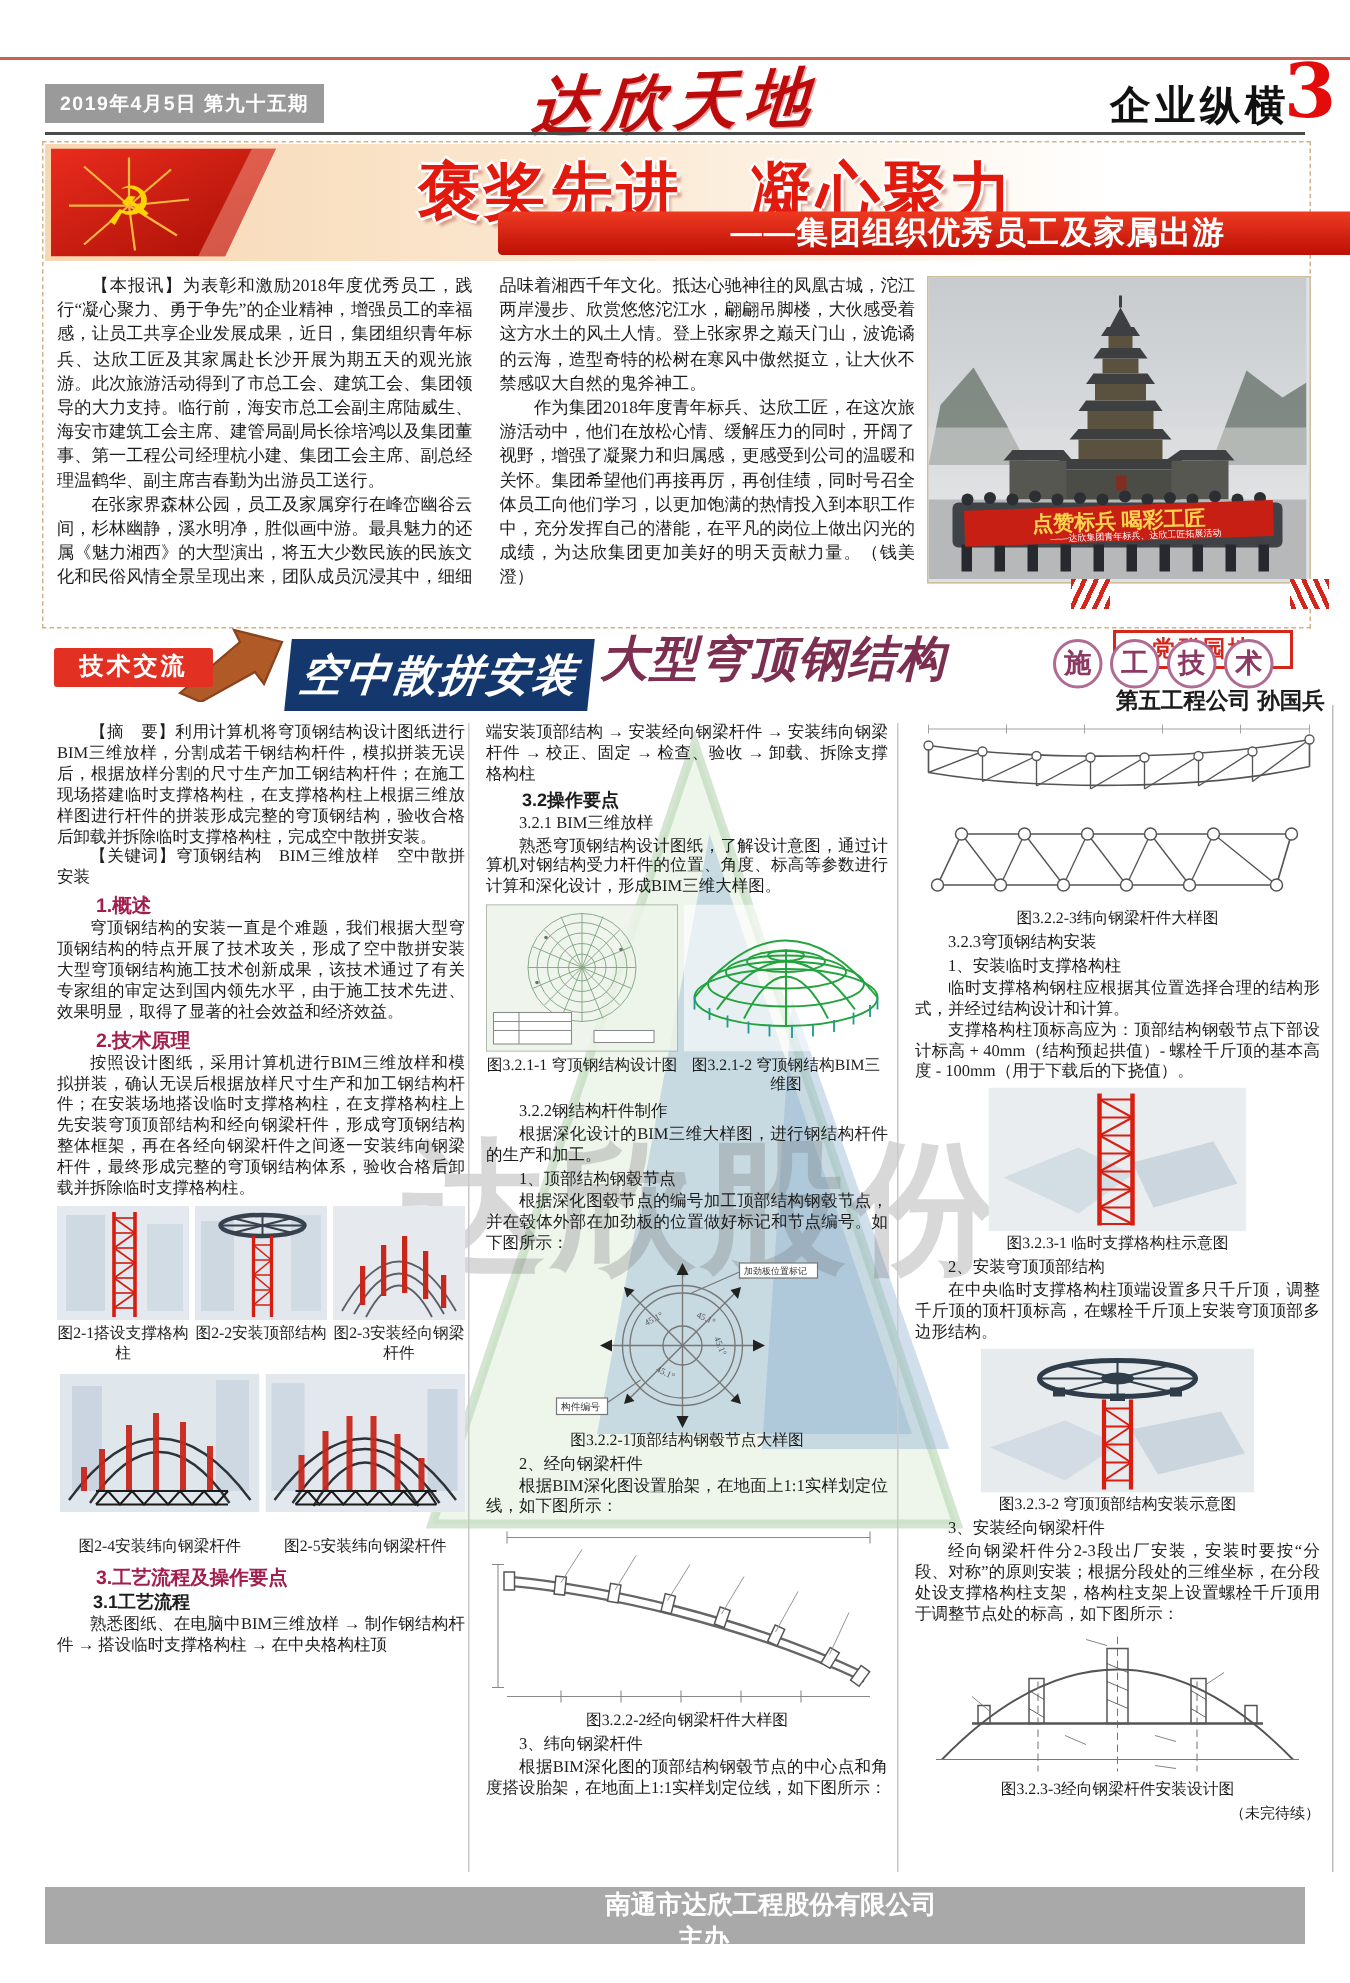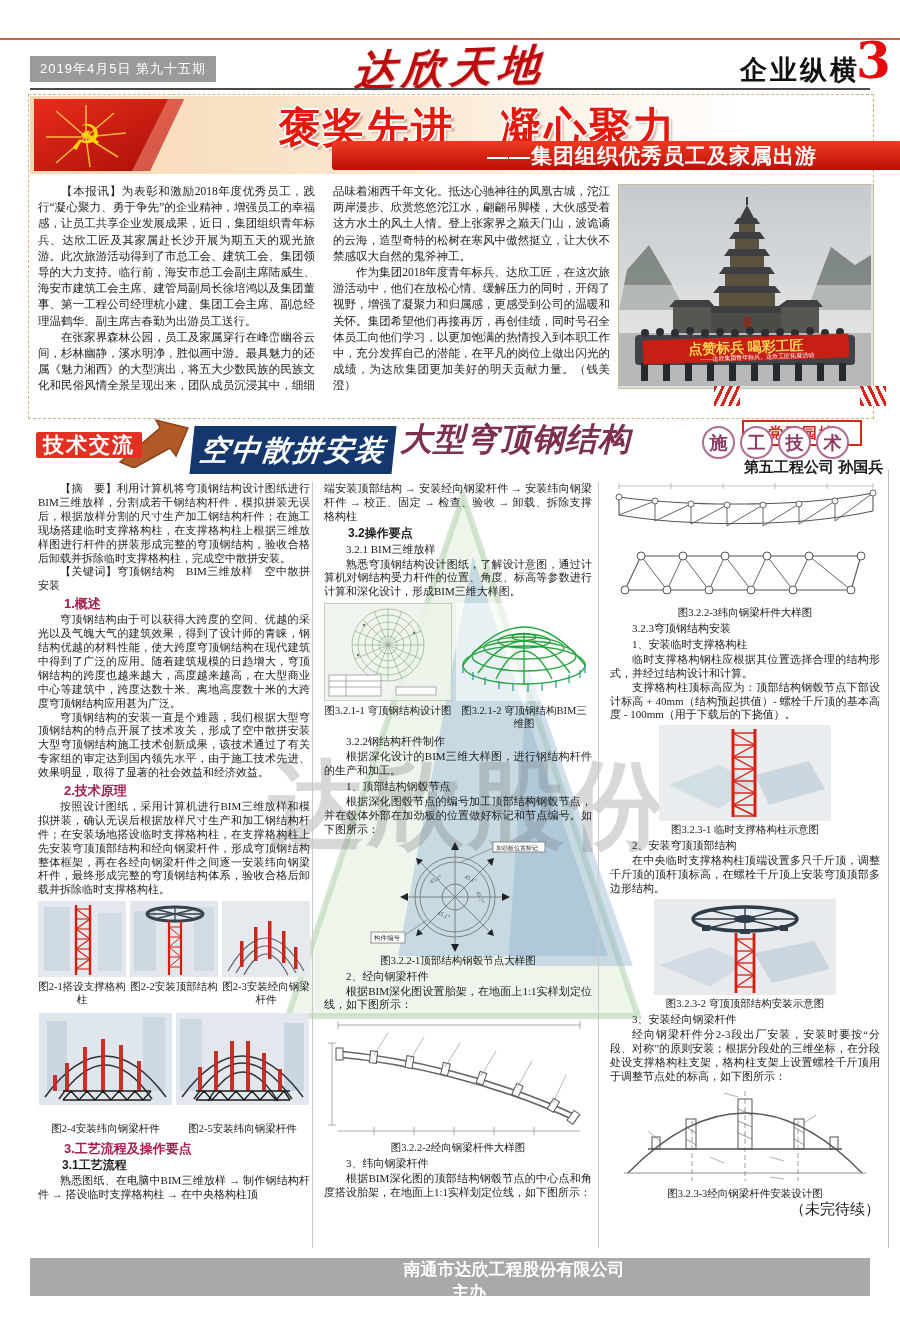--- a/index.html
+++ b/index.html
@@ -6,21 +6,21 @@
   .page{position:relative;width:900px;height:1322px;background:#fff;overflow:hidden;
         font-family:"Liberation Serif",serif;color:#1c1c1c;}
   .abs{position:absolute;}
   
   .wm{position:absolute;z-index:0;pointer-events:none;}
   .wm-chars{left:268px;top:742px;font-size:96px;font-weight:bold;letter-spacing:4px;
             color:rgba(105,105,105,.26);font-family:"DejaVu Serif",serif;white-space:nowrap;z-index:1;}
   
   .top-line{left:0;top:38px;width:900px;height:2px;background:#c3372a;opacity:.8;}
   .date-box{left:30px;top:56px;background:#9a9a9a;color:#fff;font-size:13px;padding:4px 10px;
-            font-family:"Liberation Sans",sans-serif;letter-spacing:1px;}
+            font-family:"Liberation Sans",sans-serif;letter-spacing:1px;font-weight:bold;}
   .masthead{left:50%;transform:translateX(-50%) rotate(-2deg) skewX(-6deg);top:40px;font-size:42px;
             color:#bd0b0b;font-weight:bold;font-style:italic;font-family:"DejaVu Serif",serif;
             letter-spacing:6px;text-shadow:1px 1px 0 rgba(160,0,0,.35);}
   .section-name{left:740px;top:52px;font-size:27px;font-weight:bold;letter-spacing:3px;
                 font-family:"DejaVu Serif",serif;color:#111;}
   .page-num{left:856px;top:36px;font-size:50px;line-height:1;color:#e40b0b;font-weight:bold;
             font-family:"DejaVu Serif",serif;}
   .header-rule{left:30px;top:88px;width:840px;height:2px;background:#4a4a4a;}
   
   .a1-box{left:28px;top:94px;width:844px;height:323px;border:1px dashed #d0b488;background:#fff;}
@@ -38,42 +38,42 @@
            font-size:11.5px;line-height:16.2px;text-align:justify;z-index:2;}
   .a1-text p{margin:0;text-indent:2em;}
   .photo{left:618px;top:184px;width:254px;height:203px;border:1px solid #cdbd9c;background:#dfe2e4;}
   .pg-badge{left:742px;top:384px;width:116px;height:22px;border:2px solid #d5261b;background:#fff;
             color:#d5261b;font-size:15px;font-weight:bold;text-align:center;line-height:22px;
             letter-spacing:2px;font-family:"Liberation Sans",sans-serif;margin-top:36px;}
   .pg-stripe{top:386px;width:26px;height:20px;background:repeating-linear-gradient(115deg,#d5261b 0 3px,#fff 3px 7px);}
   .pg-s-l{left:714px;}  .pg-s-r{left:860px;transform:scaleX(-1);}
   
   .tech-arrow{left:116px;top:418px;z-index:2;}
-  .tech-badge{left:36px;top:432px;width:106px;height:26px;background:#e23122;color:#fff;font-size:21px;
+  .tech-badge{left:36px;top:432px;width:106px;height:26px;background:#e23122;color:#fff;font-size:16px;
               font-weight:bold;text-align:center;line-height:26px;font-family:"Liberation Sans",sans-serif;
               letter-spacing:2px;border-radius:2px;z-index:3;}
   .tech-titlebox{left:192px;top:426px;width:202px;height:48px;background:#14386e;transform:skewX(-6deg);
                  color:#fff;font-size:29px;font-weight:bold;font-style:italic;text-align:center;
                  line-height:48px;font-family:"DejaVu Serif",serif;letter-spacing:2px;z-index:2;}
   .tech-main{left:400px;top:418px;font-size:32px;font-weight:bold;font-style:italic;color:#7c2f50;
              font-family:"DejaVu Serif",serif;letter-spacing:1px;z-index:2;white-space:nowrap;}
   .tech-circles{left:702px;top:426px;display:flex;gap:5px;z-index:2;}
   .tech-circles span{width:29px;height:29px;border:2px solid #b06a93;border-radius:50%;background:#fff;
                      color:#8c3a63;font-size:18px;font-weight:bold;line-height:29px;text-align:center;
                      font-family:"DejaVu Serif",serif;}
   .tech-author{left:744px;top:458px;font-size:15px;font-weight:bold;font-family:"Liberation Sans",sans-serif;z-index:2;}
   
   .tcol{position:absolute;top:482px;width:272px;font-size:11px;line-height:13.9px;text-align:justify;z-index:2;}
   .tcol p{margin:0;text-indent:2em;}
   .tcol .noind{text-indent:0;}
   .mh{color:#a21e4d;font-weight:bold;font-size:13px;font-family:"Liberation Sans",sans-serif;
       text-indent:2em;margin:4px 0 2px;}
   .sh{font-weight:bold;font-size:12px;font-family:"Liberation Sans",sans-serif;text-indent:2em;margin:3px 0 1px;}
   .ssh{text-indent:2em;margin:2px 0 1px;}
-  .figrow{display:flex;gap:4px;margin-top:4px;justify-content:center;}
+  .figrow{display:flex;gap:4px;margin-top:4px;justify-content:flex-end;}
   .figcap{text-align:center;font-size:10.5px;line-height:13px;margin:2px 0 3px;text-indent:0;}
   .fig{display:block;margin:3px auto 0;}
   .col-rule{position:absolute;top:482px;height:766px;width:1px;background:#c9c9c9;z-index:1;}
   .right-rule{position:absolute;left:888px;top:470px;height:778px;width:1px;background:#bdbdbd;z-index:1;}
   
   .footer{left:30px;top:1258px;width:840px;height:38px;background:#a9a9a9;display:flex;align-items:center;
           color:#fff;font-family:"Liberation Sans",sans-serif;font-weight:bold;font-size:17px;z-index:3;flex-direction:column;}
   .footer span{white-space:nowrap;}
   .f-company{margin-left:128px;} .f-host{margin-left:38px;} .f-url{margin-left:62px;} .f-mail{margin-left:66px;}
 </style>
@@ -221,21 +221,20 @@
   <div class="abs tech-author">第五工程公司  孙国兵</div>
 
   <div class="col-rule" style="left:312px"></div>
   <div class="col-rule" style="left:598px"></div>
   <div class="right-rule"></div>
 
   <div class="tcol" style="left:38px">
     <p>【摘　要】利用计算机将穹顶钢结构设计图纸进行BIM三维放样，分割成若干钢结构杆件，模拟拼装无误后，根据放样分割的尺寸生产加工钢结构杆件；在施工现场搭建临时支撑格构柱，在支撑格构柱上根据三维放样图进行杆件的拼装形成完整的穹顶钢结构，验收合格后卸载并拆除临时支撑格构柱，完成空中散拼安装。</p>
     <p>【关键词】穹顶钢结构　BIM三维放样　空中散拼安装</p>
     <div class="mh">1.概述</div>
-    <p>穹顶钢结构由于可以获得大跨度的空间、优越的采光以及气魄大气的建筑效果，得到了设计师的青睐，钢结构优越的材料性能，使大跨度穹顶钢结构在现代建筑中得到了广泛的应用。随着建筑规模的日趋增大，穹顶钢结构的跨度也越来越大，高度越来越高，在大型商业中心等建筑中，跨度达数十米、离地高度数十米的大跨度穹顶钢结构应用甚为广泛。</p>
     <p>穹顶钢结构的安装一直是个难题，我们根据大型穹顶钢结构的特点开展了技术攻关，形成了空中散拼安装大型穹顶钢结构施工技术创新成果，该技术通过了有关专家组的审定达到国内领先水平，由于施工技术先进、效果明显，取得了显著的社会效益和经济效益。</p>
     <div class="mh">2.技术原理</div>
     <p>按照设计图纸，采用计算机进行BIM三维放样和模拟拼装，确认无误后根据放样尺寸生产和加工钢结构杆件；在安装场地搭设临时支撑格构柱，在支撑格构柱上先安装穹顶顶部结构和经向钢梁杆件，形成穹顶钢结构整体框架，再在各经向钢梁杆件之间逐一安装纬向钢梁杆件，最终形成完整的穹顶钢结构体系，验收合格后卸载并拆除临时支撑格构柱。</p>
 
     <div class="figrow">
       <svg width="88" height="76">
         <rect width="88" height="76" fill="#e3e9ee"></rect>
         <rect x="6" y="6" width="26" height="64" fill="#c8d4df" opacity=".8"></rect>
         <rect x="60" y="12" width="24" height="58" fill="#cdd8e2" opacity=".8"></rect>
         <g stroke="#d61e10" stroke-width="2.4">
@@ -711,21 +710,21 @@
       <g stroke="#777" stroke-width=".6">
         <line x1="40" y1="54" x2="28" y2="44"></line>
           <line x1="118" y1="10" x2="104" y2="6"></line>
         <line x1="184" y1="36" x2="196" y2="28"></line>
           <line x1="150" y1="70" x2="164" y2="74"></line>
         <line x1="90" y1="70" x2="104" y2="76"></line>
           <line x1="150" y1="90" x2="164" y2="92"></line>
       </g>
     </svg>
     <div class="figcap">图3.2.3-3经向钢梁杆件安装设计图</div>
-    <div class="noind" style="text-align:right;font-size:15px">（未完待续）</div>
+    <div class="noind" style="text-align:right;font-size:10px">（未完待续）</div>
   </div>
 
   <div class="abs footer">
     <span class="f-company">南通市达欣工程股份有限公司</span>
     <span class="f-host">主办</span>
     <span class="f-url">网址：www.ntdaxin.com</span>
     <span class="f-mail">E-mail:839219984@qq.com</span>
   </div>
 
 </div>

